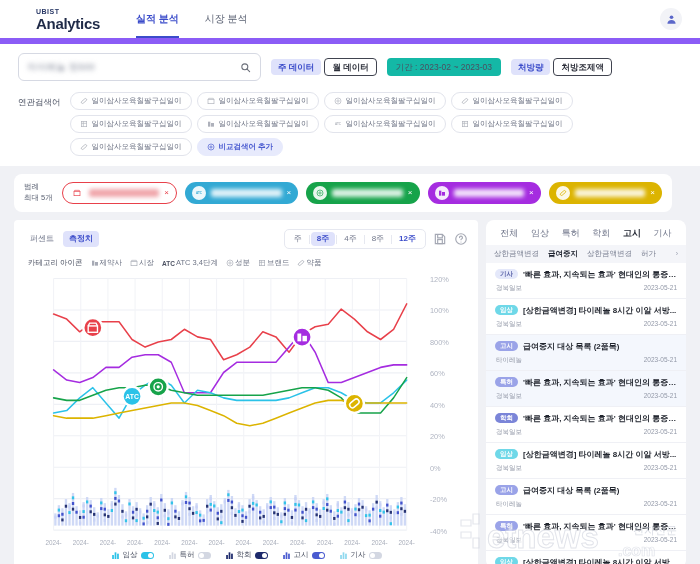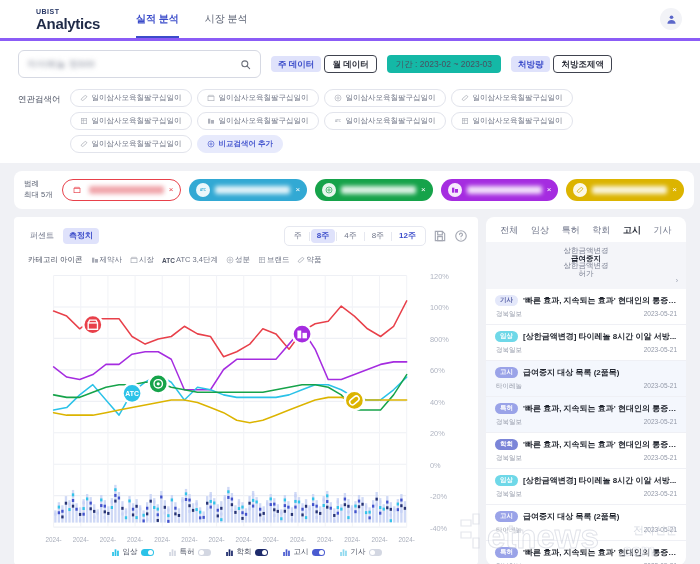--- a/index.html
+++ b/index.html
@@ -60,21 +60,21 @@
     border-radius: 50%;
     background: #f2f3f7;
     display: flex; align-items: center; justify-content: center;
     cursor: pointer;
   }
   .avatar-btn svg { width: 11px; height: 11px; }
 
   
   .filterbar {
     background: #fff;
-    border-top: 3px solid #8b5cf6;
+    border-top: 6px solid #8b5cf6;
     padding: 9px 18px 8px 18px;
     display: flex;
     align-items: center;
     gap: 10px;
   }
   .searchbox {
     width: 243px;
     height: 28px;
     border: 1px solid #d6d9e3;
     border-radius: 6px;
@@ -173,21 +173,21 @@
   .kw-add {
     background: #e7eafc;
     border-color: #e7eafc;
     color: #4a5bd0;
     font-weight: bold;
   }
   .kw-add .ki { opacity: 1; }
 
   
   .legendbar {
-    margin: 8px 6px 0 14px;
+    margin: 8px 28px 0 14px;
     background: #fff;
     border-radius: 8px;
     padding: 8px 10px;
     display: flex;
     align-items: center;
     gap: 9px;
   }
   .legend-label {
     font-size: 7.5px;
     color: #5c6374;
@@ -341,23 +341,23 @@
   .rp-tab {
     font-size: 9px;
     color: #70768a;
     cursor: pointer;
     line-height: 1;
   }
   .rp-tab.on { color: #1f2430; font-weight: bold; }
   .rp-subtabs {
     display: flex;
     align-items: center;
+    gap: 9px;
     background: #f4f5f9;
     padding: 5px 8px;
-    flex-direction: column;
   }
   .rp-sub {
     font-size: 7.5px;
     color: #787e90;
     cursor: pointer;
     white-space: nowrap;
     line-height: 1;
   }
   .rp-sub.on { color: #1f2430; font-weight: bold; }
   .rp-arrow { font-size: 7px; color: #9aa0b0; margin-left: auto; }

